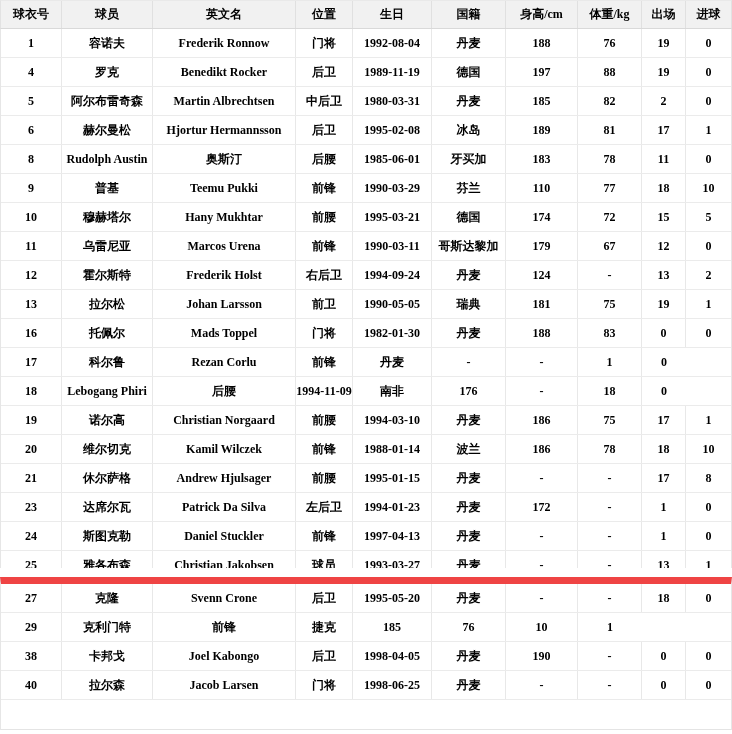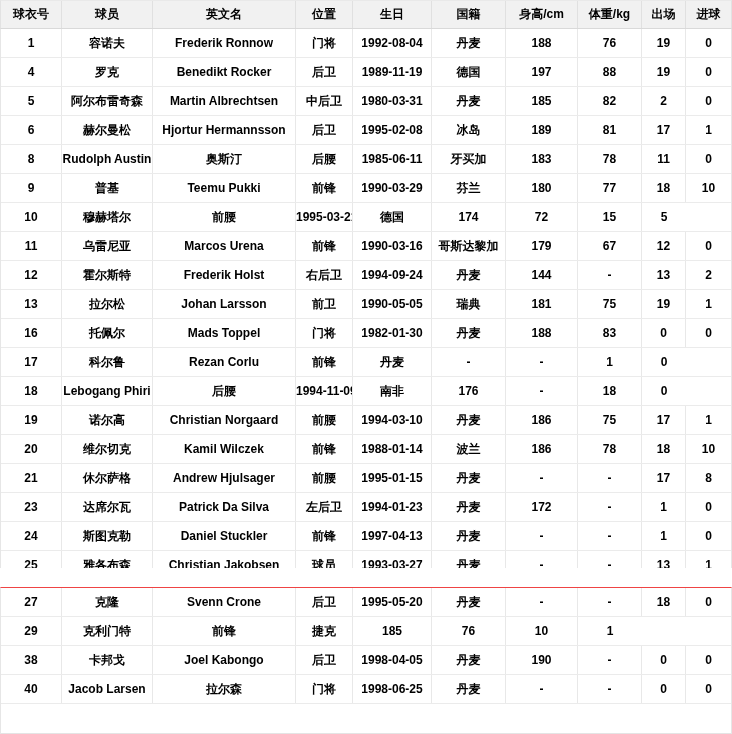--- a/index.html
+++ b/index.html
@@ -11,20 +11,21 @@
     width: 732px;
     height: 734px;
     overflow: hidden;
     font-family: "Liberation Sans", "DejaVu Sans", sans-serif;
     font-weight: 700;
     font-size: 12px;
     color: #000000;
   }
   .table-wrap {
     width: 732px;
+    font-family: Liberation Serif, serif;
   }
   .grid-row {
     display: grid;
     grid-template-columns: 61px 91px 143px 57px 79px 74px 72px 64px 44px 1fr;
   }
   
   .thead {
     box-sizing: border-box;
     width: 732px;
     height: 29px;
@@ -41,21 +42,21 @@
   .hcell { border-right: 1px solid #e0e0e0; }
   .hcell:last-child { border-right: none; }
   
   .sect {
     box-sizing: border-box;
     width: 732px;
     border-left: 1px solid #e6e6e6;
     border-right: 1px solid #e6e6e6;
     background: #ffffff;
   }
-  .sect2 { border-top: 1px solid #ef4444; margin-top: 10px; }
+  .sect2 { border-top: 7px solid #ef4444; }
   .row {
     box-sizing: border-box;
     height: 29px;
     border-bottom: 1px solid #ebebeb;
   }
   .row .cell {
     height: 28px;
     line-height: 28px;
     border-right: 1px solid #e8e8e8;
   }
@@ -144,70 +145,71 @@
         <div class="cell c6">189</div>
         <div class="cell c7">81</div>
         <div class="cell c8">17</div>
         <div class="cell c9">1</div>
       </div>
       <div class="row grid-row">
         <div class="cell c0">8</div>
         <div class="cell c2">Rudolph Austin</div>
         <div class="cell c1">奥斯汀</div>
         <div class="cell c3">后腰</div>
-        <div class="cell c4">1985-06-11</div>
+        <div class="cell c4">1985-06-01</div>
         <div class="cell c5">牙买加</div>
         <div class="cell c6">183</div>
         <div class="cell c7">78</div>
         <div class="cell c8">11</div>
         <div class="cell c9">0</div>
       </div>
       <div class="row grid-row">
         <div class="cell c0">9</div>
         <div class="cell c1">普基</div>
         <div class="cell c2">Teemu Pukki</div>
         <div class="cell c3">前锋</div>
         <div class="cell c4">1990-03-29</div>
         <div class="cell c5">芬兰</div>
-        <div class="cell c6">180</div>
+        <div class="cell c6">110</div>
         <div class="cell c7">77</div>
         <div class="cell c8">18</div>
         <div class="cell c9">10</div>
       </div>
       <div class="row grid-row">
         <div class="cell c0">10</div>
         <div class="cell c1">穆赫塔尔</div>
+        <div class="cell c2">Hany Mukhtar</div>
         <div class="cell c3">前腰</div>
         <div class="cell c4">1995-03-21</div>
         <div class="cell c5">德国</div>
         <div class="cell c6">174</div>
         <div class="cell c7">72</div>
         <div class="cell c8">15</div>
         <div class="cell c9">5</div>
       </div>
       <div class="row grid-row">
         <div class="cell c0">11</div>
         <div class="cell c1">乌雷尼亚</div>
         <div class="cell c2">Marcos Urena</div>
         <div class="cell c3">前锋</div>
-        <div class="cell c4">1990-03-16</div>
+        <div class="cell c4">1990-03-11</div>
         <div class="cell c5">哥斯达黎加</div>
         <div class="cell c6">179</div>
         <div class="cell c7">67</div>
         <div class="cell c8">12</div>
         <div class="cell c9">0</div>
       </div>
       <div class="row grid-row">
         <div class="cell c0">12</div>
         <div class="cell c1">霍尔斯特</div>
         <div class="cell c2">Frederik Holst</div>
         <div class="cell c3">右后卫</div>
         <div class="cell c4">1994-09-24</div>
         <div class="cell c5">丹麦</div>
-        <div class="cell c6">144</div>
+        <div class="cell c6">124</div>
         <div class="cell c7">-</div>
         <div class="cell c8">13</div>
         <div class="cell c9">2</div>
       </div>
       <div class="row grid-row">
         <div class="cell c0">13</div>
         <div class="cell c1">拉尔松</div>
         <div class="cell c2">Johan Larsson</div>
         <div class="cell c3">前卫</div>
         <div class="cell c4">1990-05-05</div>
@@ -355,22 +357,22 @@
         <div class="cell c3">后卫</div>
         <div class="cell c4">1998-04-05</div>
         <div class="cell c5">丹麦</div>
         <div class="cell c6">190</div>
         <div class="cell c7">-</div>
         <div class="cell c8">0</div>
         <div class="cell c9">0</div>
       </div>
       <div class="row grid-row">
         <div class="cell c0">40</div>
+        <div class="cell c1">拉尔森</div>
         <div class="cell c2">Jacob Larsen</div>
-        <div class="cell c1">拉尔森</div>
         <div class="cell c3">门将</div>
         <div class="cell c4">1998-06-25</div>
         <div class="cell c5">丹麦</div>
         <div class="cell c6">-</div>
         <div class="cell c7">-</div>
         <div class="cell c8">0</div>
         <div class="cell c9">0</div>
       </div>
       <div class="empty-row"></div>
     </div>

